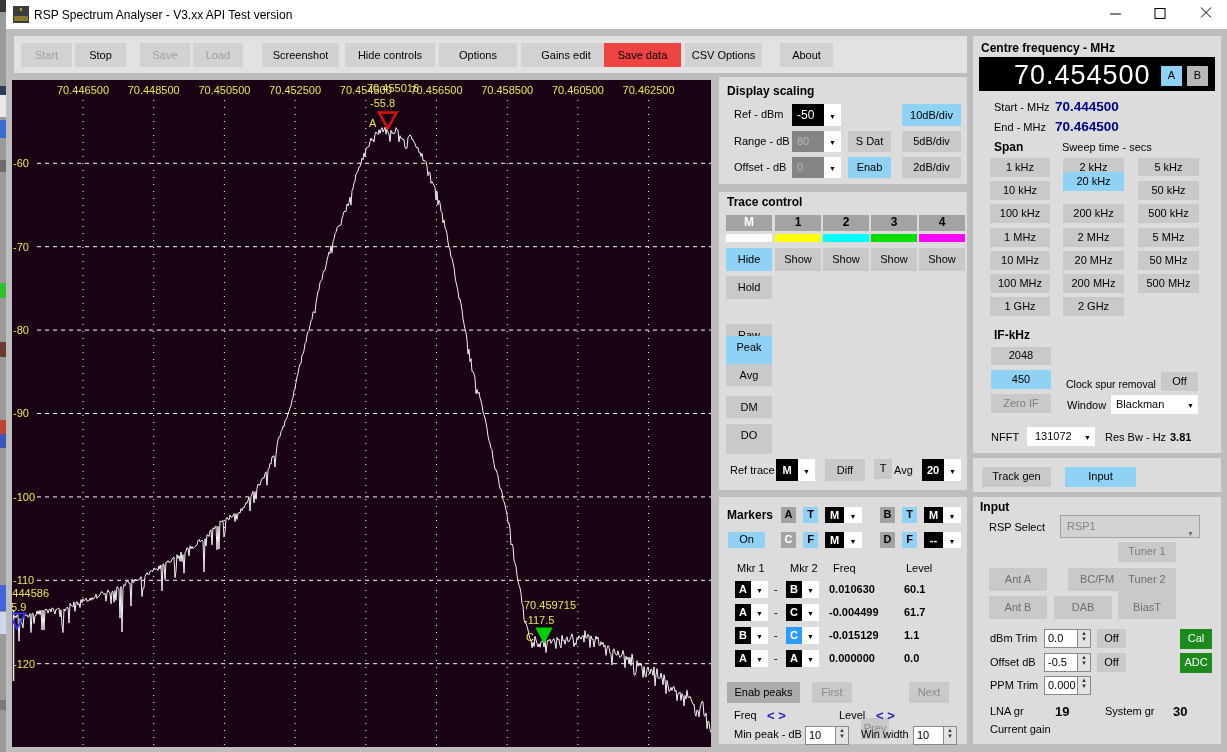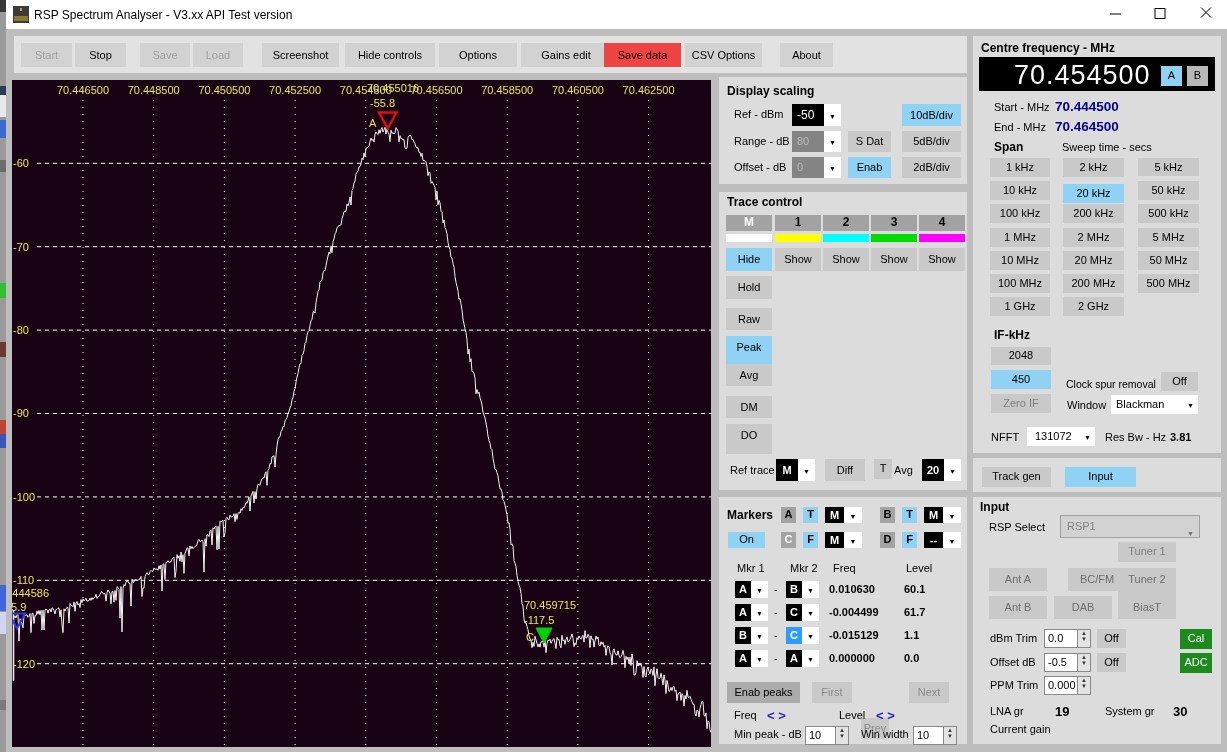--- a/index.html
+++ b/index.html
@@ -131,21 +131,21 @@
 <div class="a" style="left:775px;top:234px;width:46px;height:8px;background:#ffff00;"></div>
 <div class="a" style="left:823px;top:234px;width:46px;height:8px;background:#00ffff;"></div>
 <div class="a" style="left:871px;top:234px;width:46px;height:8px;background:#00dd00;"></div>
 <div class="a" style="left:919px;top:234px;width:46px;height:8px;background:#ff00ff;"></div>
 <div class="b blue" style="left:726px;top:248px;width:46px;height:23px;line-height:23px;font-size:11px;">Hide</div>
 <div class="b " style="left:775px;top:248px;width:46px;height:23px;line-height:23px;font-size:11px;">Show</div>
 <div class="b " style="left:823px;top:248px;width:46px;height:23px;line-height:23px;font-size:11px;">Show</div>
 <div class="b " style="left:871px;top:248px;width:46px;height:23px;line-height:23px;font-size:11px;">Show</div>
 <div class="b " style="left:919px;top:248px;width:46px;height:23px;line-height:23px;font-size:11px;">Show</div>
 <div class="b " style="left:726px;top:276px;width:46px;height:23px;line-height:23px;font-size:11px;">Hold</div>
-<div class="b " style="left:726px;top:308px;width:46px;height:22px;line-height:22px;font-size:11px;">Raw</div>
+<div class="b " style="left:726px;top:324px;width:46px;height:22px;line-height:22px;font-size:11px;">Raw</div>
 <div class="b blue" style="left:726px;top:336px;width:46px;height:30px;line-height:22px;font-size:11px;">Peak</div>
 <div class="b " style="left:726px;top:364px;width:46px;height:22px;line-height:22px;font-size:11px;">Avg</div>
 <div class="b " style="left:726px;top:396px;width:46px;height:22px;line-height:22px;font-size:11px;">DM</div>
 <div class="b " style="left:726px;top:424px;width:46px;height:30px;line-height:22px;font-size:11px;">DO</div>
 <div class="a " style="left:730px;top:464px;font-size:11px;">Ref trace</div>
 <div class="cb" style="left:776px;top:459px;width:22px;height:22px;line-height:22px;text-align:center;font-size:11px;font-weight:bold;">M</div>
 <div class="cbA" style="left:798px;top:459px;width:17px;height:22px;line-height:22px;"><span style="font-size:7px;color:#000;">▼</span></div>
 <div class="b " style="left:825px;top:459px;width:40px;height:22px;line-height:22px;font-size:11px;">Diff</div>
 <div class="b " style="left:874px;top:459px;width:18px;height:20px;line-height:19px;font-size:11px;">T</div>
 <div class="a " style="left:894px;top:464px;font-size:11px;">Avg</div>
@@ -229,21 +229,21 @@
 <div class="a " style="left:994px;top:101px;font-size:11px;">Start - MHz</div>
 <div class="a hd" style="left:1055px;top:99px;font-size:11px;color:#00008b;font-size:13.5px;">70.444500</div>
 <div class="a " style="left:994px;top:121px;font-size:11px;">End - MHz</div>
 <div class="a hd" style="left:1055px;top:119px;font-size:11px;color:#00008b;font-size:13.5px;">70.464500</div>
 <div class="a hd" style="left:994px;top:140px;font-size:11px;font-size:12px;">Span</div>
 <div class="a " style="left:1062px;top:141px;font-size:11px;">Sweep time - secs</div>
 <div class="b " style="left:990px;top:158px;width:60px;height:19px;line-height:18px;font-size:11px;">1 kHz</div>
 <div class="b " style="left:1063px;top:158px;width:61px;height:19px;line-height:18px;font-size:11px;">2 kHz</div>
 <div class="b " style="left:1138px;top:158px;width:61px;height:18px;line-height:18px;font-size:11px;">5 kHz</div>
 <div class="b " style="left:990px;top:181px;width:60px;height:19px;line-height:18px;font-size:11px;">10 kHz</div>
-<div class="b blue" style="left:1063px;top:184px;width:61px;height:19px;line-height:18px;font-size:11px;">20 kHz</div>
+<div class="b blue" style="left:1063px;top:172px;width:61px;height:19px;line-height:18px;font-size:11px;">20 kHz</div>
 <div class="b " style="left:1138px;top:181px;width:61px;height:19px;line-height:18px;font-size:11px;">50 kHz</div>
 <div class="b " style="left:990px;top:204px;width:60px;height:19px;line-height:18px;font-size:11px;">100 kHz</div>
 <div class="b " style="left:1063px;top:204px;width:61px;height:19px;line-height:18px;font-size:11px;">200 kHz</div>
 <div class="b " style="left:1138px;top:204px;width:61px;height:19px;line-height:18px;font-size:11px;">500 kHz</div>
 <div class="b " style="left:990px;top:228px;width:60px;height:19px;line-height:18px;font-size:11px;">1 MHz</div>
 <div class="b " style="left:1063px;top:228px;width:61px;height:19px;line-height:18px;font-size:11px;">2 MHz</div>
 <div class="b " style="left:1138px;top:228px;width:61px;height:19px;line-height:18px;font-size:11px;">5 MHz</div>
 <div class="b " style="left:990px;top:251px;width:60px;height:19px;line-height:18px;font-size:11px;">10 MHz</div>
 <div class="b " style="left:1063px;top:251px;width:61px;height:19px;line-height:18px;font-size:11px;">20 MHz</div>
 <div class="b " style="left:1138px;top:251px;width:61px;height:19px;line-height:18px;font-size:11px;">50 MHz</div>

